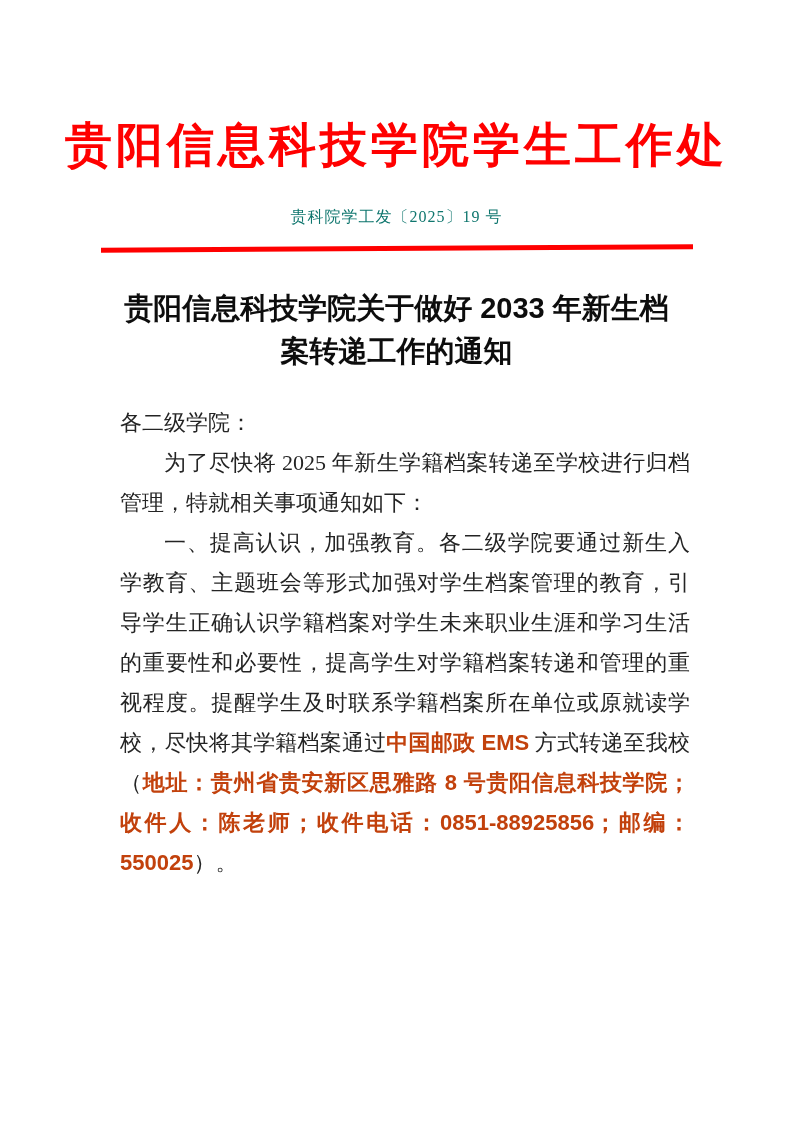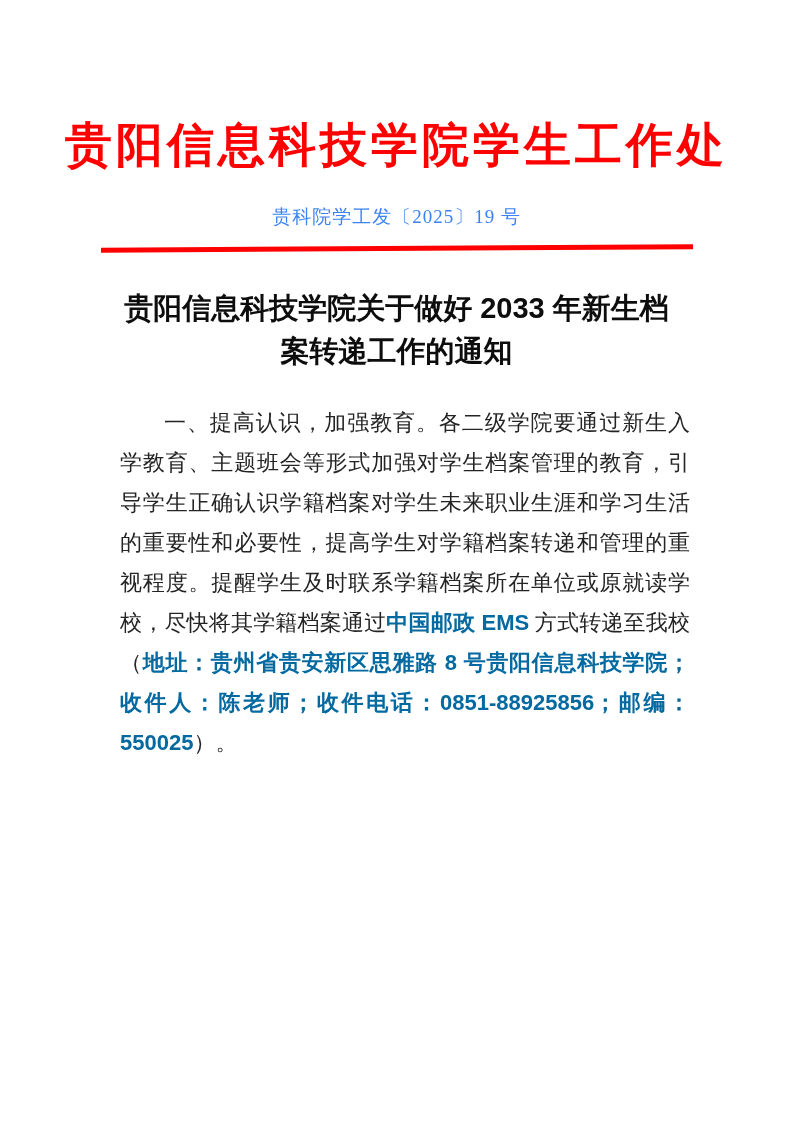--- a/index.html
+++ b/index.html
@@ -24,23 +24,23 @@
     font-weight: 700;
     font-size: 47px;
     line-height: 90px;
     letter-spacing: 4px;
     color: #ff0000;
     white-space: nowrap;
   }
   .doc-number {
     margin-top: 14px;
     text-align: center;
-    font-size: 19px;
+    font-size: 16px;
     line-height: 26px;
-    color: #3b82f6;
+    color: #0f766e;
     letter-spacing: 1px;
   }
   .red-line {
     width: 592px;
     height: 5px;
     margin: 16px auto 0 auto;
     background: #ff0000;
     transform: rotate(-0.35deg);
   }
   .doc-title {
@@ -67,35 +67,37 @@
   }
   .indent {
     text-indent: 2em;
   }
   .run {
     font-weight: 400;
   }
   .run.bold {
     font-family: "Liberation Sans", "DejaVu Sans", sans-serif;
     font-weight: 700;
-    color: #0369a1;
+    color: #c2410c;
   }
 </style>
 </head>
 <body>
 
 <div class="page">
 
   <div class="org-title">贵阳信息科技学院学生工作处</div>
 
   <div class="doc-number">贵科院学工发〔2025〕19 号</div>
 
   <div class="red-line"></div>
 
   <div class="doc-title">贵阳信息科技学院关于做好 2033 年新生档案转递工作的通知</div>
 
   <div class="content">
+    <p class="salutation">各二级学院：</p>
     <div>
+        <p class="body-para indent"><span class="run">为了尽快将 2025 年新生学籍档案转递至学校进行归档管理，特就相关事项通知如下：</span></p>
         <p class="body-para indent"><span class="run">一、提高认识，加强教育。各二级学院要通过新生入学教育、主题班会等形式加强对学生档案管理的教育，引导学生正确认识学籍档案对学生未来职业生涯和学习生活的重要性和必要性，提高学生对学籍档案转递和管理的重视程度。提醒学生及时联系学籍档案所在单位或原就读学校，尽快将其学籍档案通过</span><span class="run bold">中国邮政 EMS</span><span class="run"> 方式转递至我校（</span><span class="run bold">地址：贵州省贵安新区思雅路 8 号贵阳信息科技学院；收件人：陈老师；收件电话：0851-88925856；邮编：550025</span><span class="run">）。</span></p>
       </div>
   </div>
 
 </div>
 
 </body></html>

